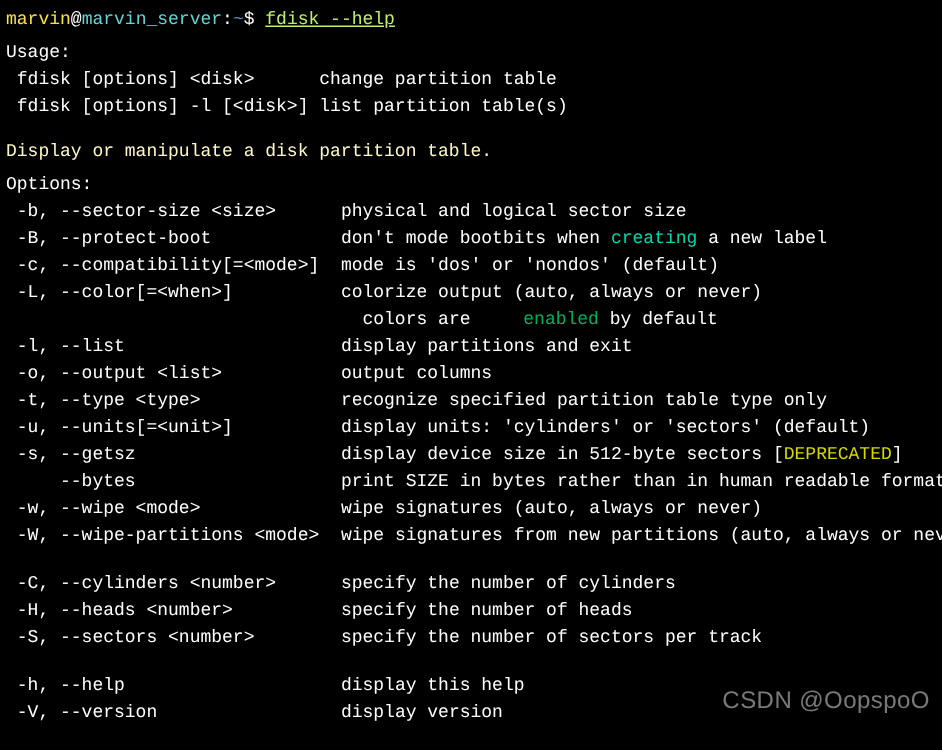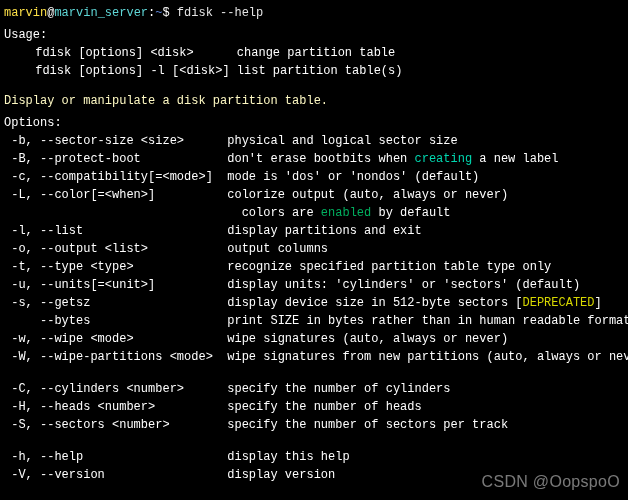--- a/index.html
+++ b/index.html
@@ -15,32 +15,32 @@
       position: relative;
       padding: 4px;
     }
     .prompt-line { white-space: pre; }
     .user { color: #fde047; }
     .host { color: #5fd7d7; font-family: Liberation Mono, monospace; }
     .at { color: #fff; }
     .colon { color: #fff; }
     .path { color: #5f87d7; }
     .dollar { color: #fff; }
-    .cmd { color: #e5e5e5; }
+    .cmd { color: #bef264; text-decoration: underline; }
     .section { color: #fff; white-space: pre; margin-top: 4px; }
-    .usage-line { color: #fff; white-space: pre; margin-left: 24px; }
+    .usage-line { color: #fff; white-space: pre; }
     .desc-line { color: #fef9c3; white-space: pre; margin-top: 12px; }
     .opt-row { white-space: pre; color: #fff; }
     .hl-cyan { color: #00d7af; }
-    .hl-green { color: #00af5f; }
+    .hl-green { color: #00af5f; margin-left: 28px; }
     .hl-yellow { color: #d7d700; }
     .group-space { height: 14px; }
     .watermark {
       position: absolute;
-      bottom: 6px;
+      bottom: 20px;
       right: 8px;
       color: rgba(220,220,220,0.55);
       font-family: Arial, sans-serif;
       font-size: 16px;
       letter-spacing: 0.3px;
     }
   </style>
 </head>
 <body>
 
@@ -48,21 +48,21 @@
 
 <div class="section">Usage:</div>
 <div class="usage-line"> fdisk [options] &lt;disk&gt;      change partition table</div>
 <div class="usage-line"> fdisk [options] -l [&lt;disk&gt;] list partition table(s)</div>
 
 <div class="desc-line">Display or manipulate a disk partition table.</div>
 
 <div class="section">Options:</div>
 
 <div class="opt-row"><span> -b, --sector-size &lt;size&gt;      </span><span>physical and logical sector size</span></div>
-<div class="opt-row"><span> -B, --protect-boot            </span><span>don't erase bootbits when </span><span class="hl-cyan">creating</span><span> a new label</span></div>
+<div class="opt-row"><span> -B, --protect-boot            </span><span>don't mode bootbits when </span><span class="hl-cyan">creating</span><span> a new label</span></div>
 <div class="opt-row"><span> -c, --compatibility[=&lt;mode&gt;]  </span><span>mode is 'dos' or 'nondos' (default)</span></div>
 <div class="opt-row"><span> -L, --color[=&lt;when&gt;]          </span><span>colorize output (auto, always or never)</span></div>
 <div class="opt-row"><span>                                 </span><span>colors are </span><span class="hl-green">enabled</span><span> by default</span></div>
 <div class="opt-row"><span> -l, --list                    </span><span>display partitions and exit</span></div>
 <div class="opt-row"><span> -o, --output &lt;list&gt;           </span><span>output columns</span></div>
 <div class="opt-row"><span> -t, --type &lt;type&gt;             </span><span>recognize specified partition table type only</span></div>
 <div class="opt-row"><span> -u, --units[=&lt;unit&gt;]          </span><span>display units: 'cylinders' or 'sectors' (default)</span></div>
 <div class="opt-row"><span> -s, --getsz                   </span><span>display device size in 512-byte sectors [</span><span class="hl-yellow">DEPRECATED</span><span>]</span></div>
 <div class="opt-row"><span>     --bytes                   </span><span>print SIZE in bytes rather than in human readable format</span></div>
 <div class="opt-row"><span> -w, --wipe &lt;mode&gt;             </span><span>wipe signatures (auto, always or never)</span></div>

